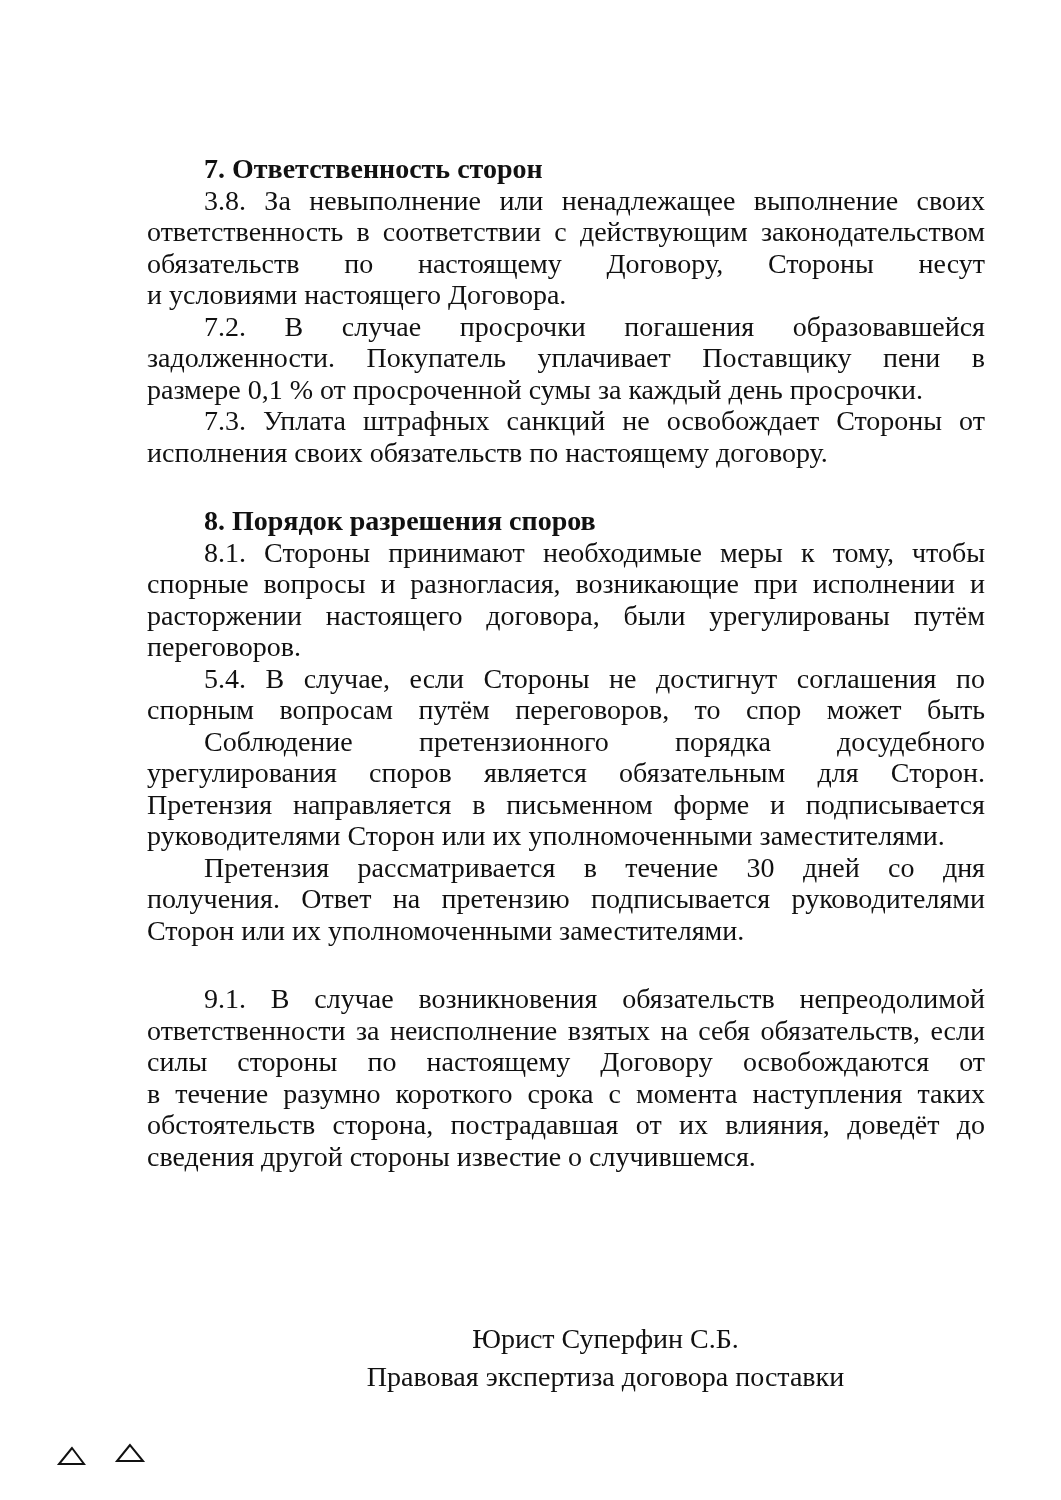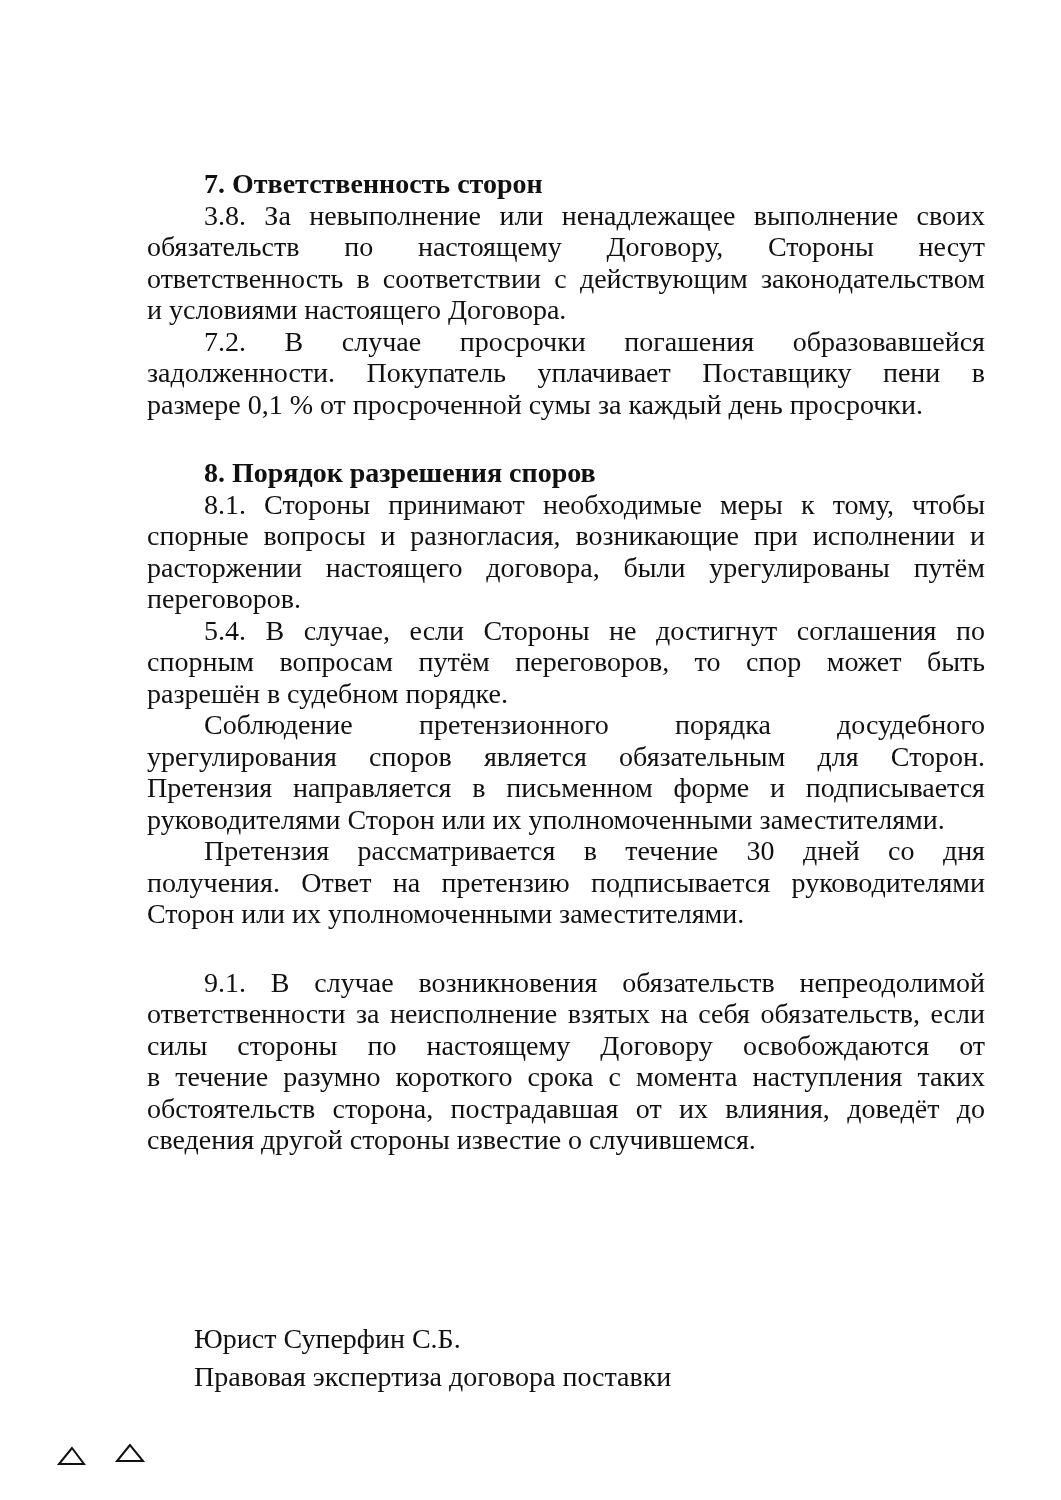--- a/index.html
+++ b/index.html
@@ -13,21 +13,21 @@
     height: 1500px;
     margin: 0 auto;
     background: #ffffff;
     font-family: "Liberation Serif", "DejaVu Serif", serif;
     color: #111111;
     overflow: hidden;
   }
   .doc {
     position: absolute;
     left: 147px;
-    top: 168px;
+    top: 153px;
     width: 838px;
     font-size: 28px;
     line-height: 31.5px;
   }
   .section + .section {
     margin-top: 37px;
   }
   .heading {
     font-weight: bold;
     padding-left: 57px;
@@ -42,66 +42,70 @@
     white-space: normal;
   }
   .line.first {
     padding-left: 57px;
   }
   .line.last {
     text-align-last: left;
   }
   .signature {
     position: absolute;
-    left: 137px;
+    left: 158px;
     top: 1320px;
     width: 838px;
     padding-left: 57px;
     box-sizing: border-box;
+    text-align: center;
     font-size: 28px;
     line-height: 38px;
   }
   .corner-marks {
     position: absolute;
     left: 50px;
     top: 1438px;
   }
 </style>
 </head>
 <body>
 
 <div class="page">
 
   <div class="doc">
       <section class="section">
         <div class="heading">7. Ответственность сторон</div>
         <div class="para">
           <div class="line first">3.8. За невыполнение или ненадлежащее выполнение своих</div>
+          <div class="line">ответственность в соответствии с действующим законодательством</div>
           <div class="line">обязательств по настоящему Договору, Стороны несут</div>
-          <div class="line">ответственность в соответствии с действующим законодательством</div>
           <div class="line last">и условиями настоящего Договора.</div>
         </div>
         <div class="para">
           <div class="line first">7.2. В случае просрочки погашения образовавшейся</div>
           <div class="line">задолженности. Покупатель уплачивает Поставщику пени в</div>
           <div class="line last">размере 0,1 % от просроченной сумы за каждый день просрочки.</div>
+        </div>
+        <div class="para">
+          <div class="line first">7.3. Уплата штрафных санкций не освобождает Стороны от</div>
+          <div class="line last">исполнения своих обязательств по настоящему договору.</div>
         </div>
       </section>
       <section class="section">
         <div class="heading">8. Порядок разрешения споров</div>
         <div class="para">
           <div class="line first">8.1. Стороны принимают необходимые меры к тому, чтобы</div>
           <div class="line">спорные вопросы и разногласия, возникающие при исполнении и</div>
           <div class="line">расторжении настоящего договора, были урегулированы путём</div>
           <div class="line last">переговоров.</div>
         </div>
         <div class="para">
           <div class="line first">5.4. В случае, если Стороны не достигнут соглашения по</div>
           <div class="line">спорным вопросам путём переговоров, то спор может быть</div>
-          <div class="line last">разрешён в судебном порядке.</div>
         </div>
         <div class="para">
           <div class="line first">Соблюдение претензионного порядка досудебного</div>
           <div class="line">урегулирования споров является обязательным для Сторон.</div>
           <div class="line">Претензия направляется в письменном форме и подписывается</div>
           <div class="line last">руководителями Сторон или их уполномоченными заместителями.</div>
         </div>
         <div class="para">
           <div class="line first">Претензия рассматривается в течение 30 дней со дня</div>
           <div class="line">получения. Ответ на претензию подписывается руководителями</div>

